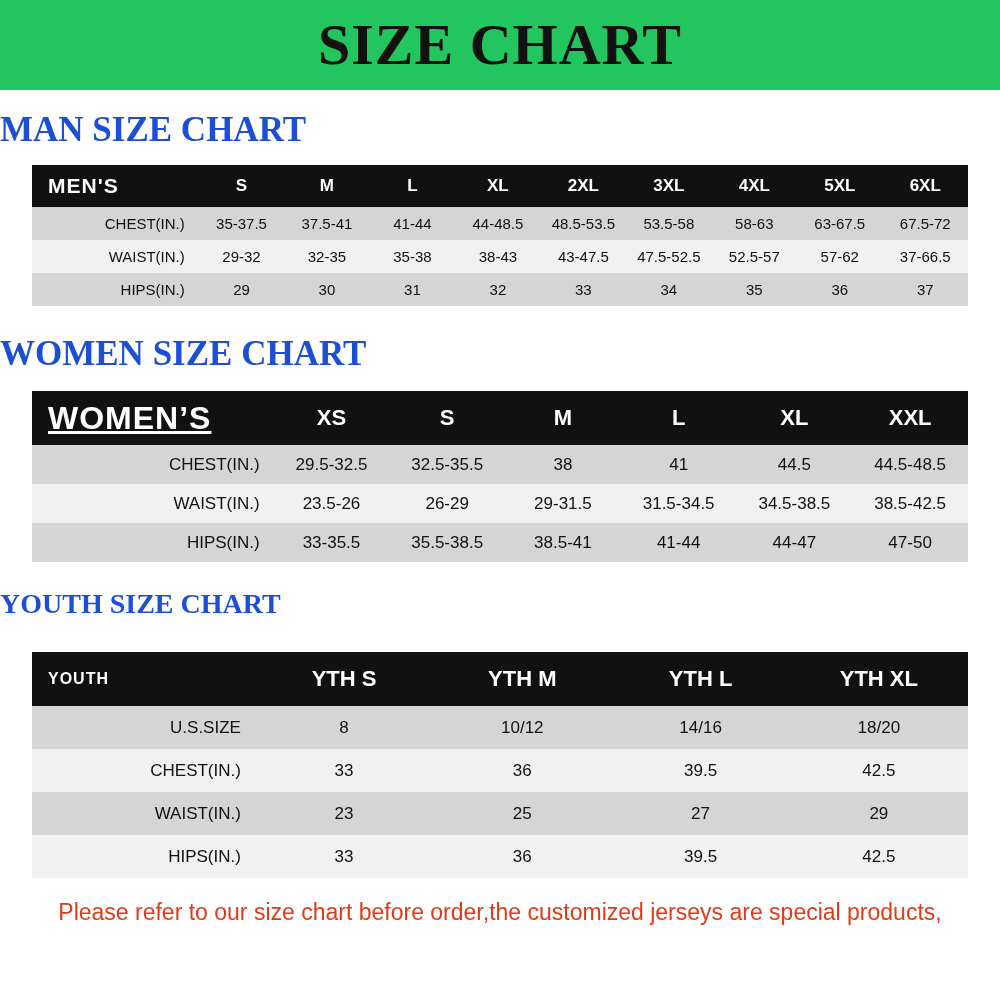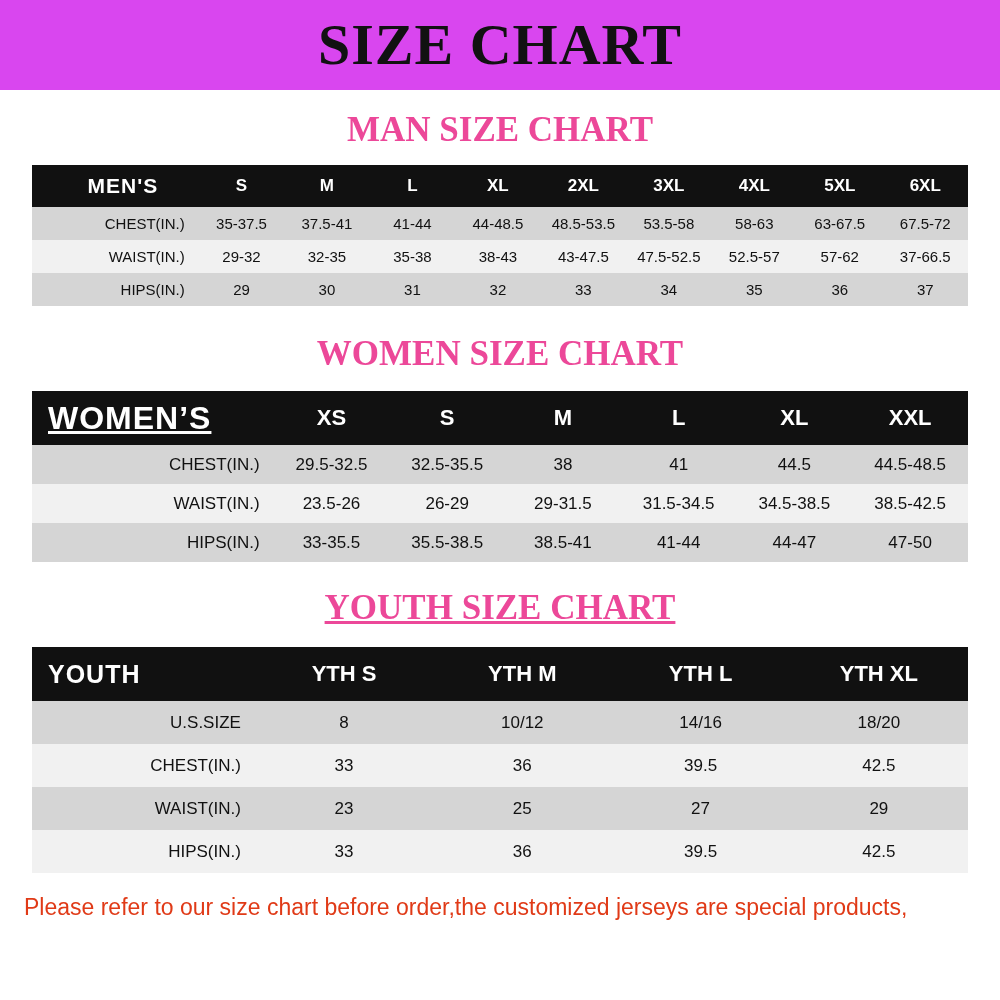--- a/index.html
+++ b/index.html
@@ -17,46 +17,46 @@
   .page {
     width: 1000px;
     height: 1000px;
     position: relative;
     display: flex;
     flex-direction: column;
   }
 
   
   .banner {
-    background: #d946ef;
+    background: #22c55e;
     height: 90px;
     display: flex;
     align-items: center;
     justify-content: center;
   }
   .banner-title {
     font-family: "Liberation Serif", serif;
     font-weight: bold;
     font-size: 58px;
     letter-spacing: 1px;
     color: #111111;
     line-height: 1;
   }
 
   
   .section-title {
-    text-align: center;
+    text-align: left;
     font-family: "Liberation Serif", serif;
     font-weight: bold;
-    color: #ec4899;
+    color: #1d4ed8;
     line-height: 1;
   }
   .t-man   { font-size: 35px; margin-top: 22px; margin-bottom: 18px; }
   .t-women { font-size: 35px; margin-top: 30px; margin-bottom: 20px; }
-  .t-youth { font-size: 35px; margin-top: 28px; margin-bottom: 22px; text-decoration: underline; }
+  .t-youth { font-size: 28px; margin-top: 28px; margin-bottom: 34px; }
 
   
   .tbl-wrap {
     padding: 0 32px;
   }
   table {
     width: 100%;
     border-collapse: collapse;
     table-layout: fixed;
   }
@@ -77,41 +77,42 @@
   .row-label {
     text-align: right;
     padding-right: 14px;
     font-weight: normal;
     padding-left: 48px;
   }
   tbody tr.shade td { background: #d5d5d5; }
   tbody tr.plain td { background: #f1f1f1; }
 
   
-  #men-table thead th { height: 40px; font-size: 17px; text-align: center; }
+  #men-table thead th { height: 40px; font-size: 17px; }
   #men-table thead th.hdr-label { font-size: 21px; }
   #men-table tbody td { height: 31px; font-size: 15px; }
   #men-table tbody td.row-label { font-size: 15px; }
 
   
   #women-table thead th { height: 52px; font-size: 22px; }
   #women-table thead th.hdr-label { font-size: 32px; text-decoration: underline; }
   #women-table tbody td { height: 37px; font-size: 17px; }
 
   
   #youth-table thead th { height: 52px; font-size: 22px; }
-  #youth-table thead th.hdr-label { font-size: 25px; }
+  #youth-table thead th.hdr-label { font-size: 16px; }
   #youth-table tbody td { height: 41px; font-size: 17px; }
 
   
   .note {
     color: #e03a17;
     font-family: "Liberation Sans", sans-serif;
     font-size: 23px;
     line-height: 1.45;
+    text-align: center;
     padding: 18px 24px 0 24px;
   }
   .note div { white-space: nowrap; }
 </style>
 </head>
 <body>
 
 <div class="page">
 
   <div class="banner">

